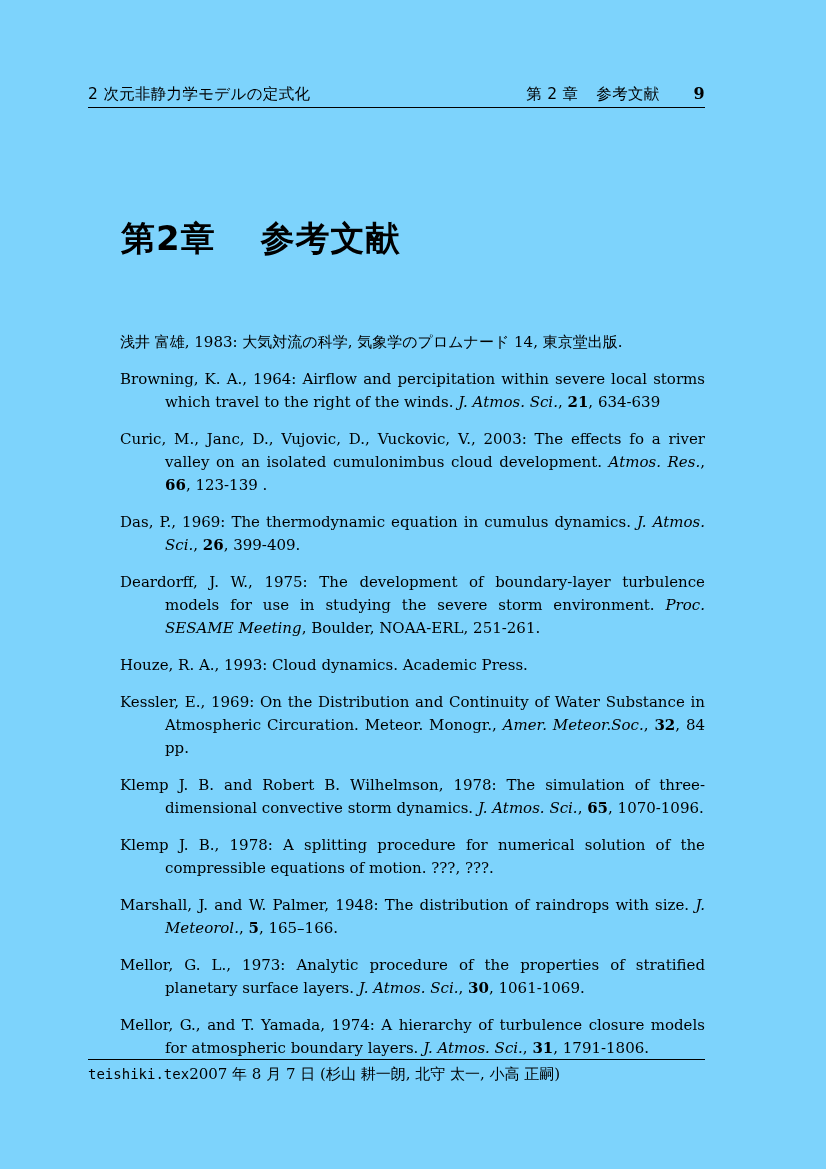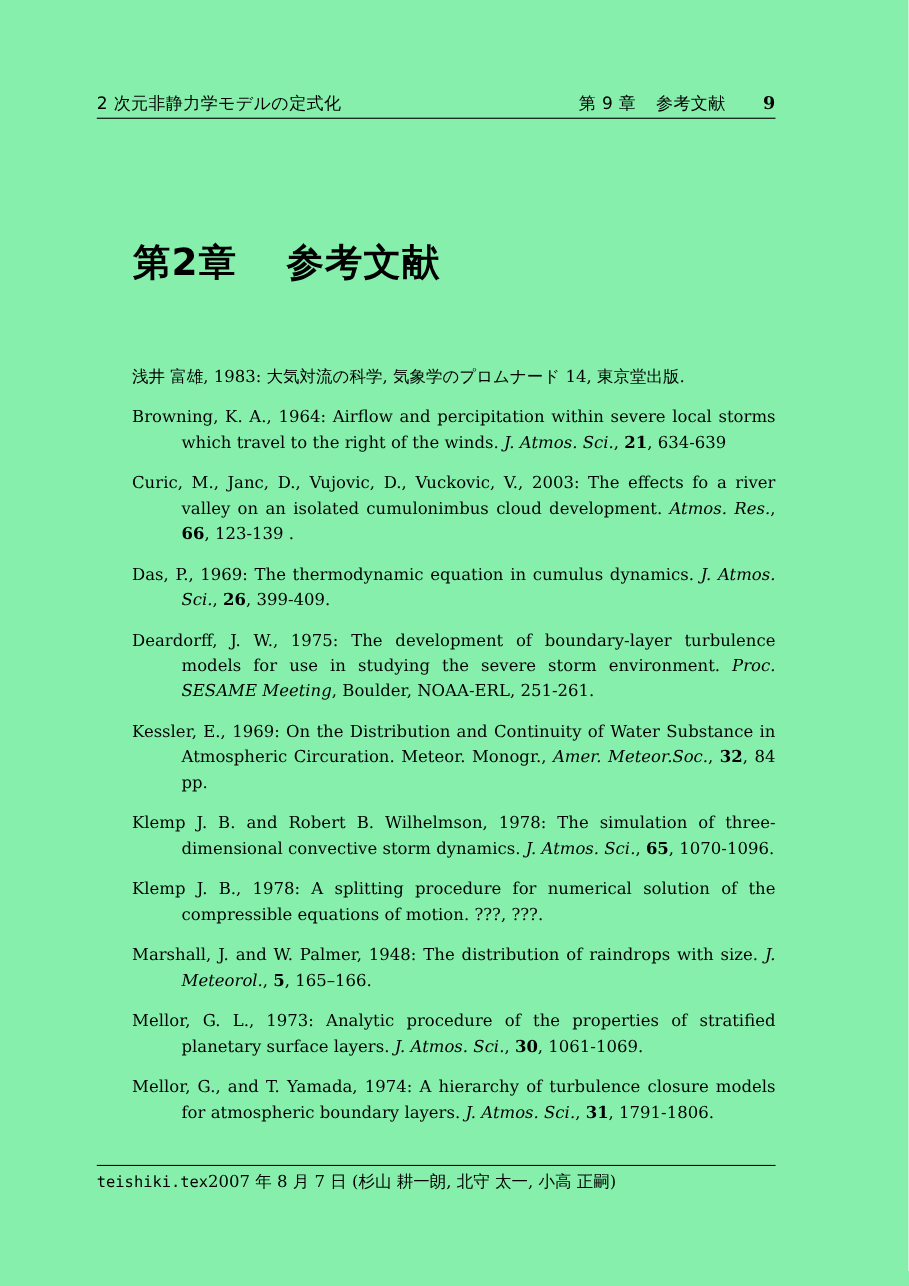--- a/index.html
+++ b/index.html
@@ -4,21 +4,21 @@
 <style>
   html, body {
     margin: 0;
     padding: 0;
     background: #ffffff;
   }
   .page {
     position: relative;
     width: 826px;
     height: 1169px;
-    background: #86efac;
+    background: #7dd3fc;
     color: #000000;
     overflow: hidden;
   }
   
   .running-header {
     position: absolute;
     left: 88px;
     top: 84px;
     width: 617px;
     display: flex;
@@ -106,38 +106,39 @@
 </style>
 </head>
 <body>
 
 <div class="page">
 
   <div class="running-header">
     <span>2 次元非静力学モデルの定式化</span>
     <span class="spacer"></span>
     <span class="hdr-right">
-      <span class="hdr-chapter">第 9 章</span>
+      <span class="hdr-chapter">第 2 章</span>
       <span class="hdr-section">参考文献</span>
       <span class="hdr-pagenum">9</span>
     </span>
   </div>
   <div class="header-rule"></div>
 
   <h1 class="chapter-heading">
     <span class="chapter-number-text">第2章</span>
     <span class="chapter-title-text">参考文献</span>
   </h1>
 
   <div class="refs">
       <p><span>浅井 富雄, 1983: 大気対流の科学, 気象学のプロムナード 14, 東京堂出版.</span></p>
       <p><span>Browning, K. A., 1964: Airflow and percipitation within severe local storms which travel to the right of the winds. </span><span class="i">J. Atmos. Sci.</span><span>, </span><span class="b">21</span><span>, 634-639</span></p>
       <p><span>Curic, M., Janc, D., Vujovic, D., Vuckovic, V., 2003: The effects fo a river valley on an isolated cumulonimbus cloud development. </span><span class="i">Atmos. Res.</span><span>, </span><span class="b">66</span><span>, 123-139 .</span></p>
       <p><span>Das, P., 1969: The thermodynamic equation in cumulus dynamics. </span><span class="i">J. Atmos. Sci.</span><span>, </span><span class="b">26</span><span>, 399-409.</span></p>
       <p><span>Deardorff, J. W., 1975: The development of boundary-layer turbulence models for use in studying the severe storm environment. </span><span class="i">Proc. SESAME Meeting</span><span>, Boulder, NOAA-ERL, 251-261.</span></p>
+      <p><span>Houze, R. A., 1993: Cloud dynamics. Academic Press.</span></p>
       <p><span>Kessler, E., 1969: On the Distribution and Continuity of Water Substance in Atmospheric Circuration. Meteor. Monogr., </span><span class="i">Amer. Meteor.Soc.</span><span>, </span><span class="b">32</span><span>, 84 pp.</span></p>
       <p><span>Klemp J. B. and Robert B. Wilhelmson, 1978: The simulation of three-dimensional convective storm dynamics. </span><span class="i">J. Atmos. Sci.</span><span>, </span><span class="b">65</span><span>, 1070-1096.</span></p>
       <p><span>Klemp J. B., 1978: A splitting procedure for numerical solution of the compressible equations of motion. ???, ???.</span></p>
       <p><span>Marshall, J. and W. Palmer, 1948: The distribution of raindrops with size. </span><span class="i">J. Meteorol.</span><span>, </span><span class="b">5</span><span>, 165–166.</span></p>
       <p><span>Mellor, G. L., 1973: Analytic procedure of the properties of stratified planetary surface layers. </span><span class="i">J. Atmos. Sci.</span><span>, </span><span class="b">30</span><span>, 1061-1069.</span></p>
       <p><span>Mellor, G., and T. Yamada, 1974: A hierarchy of turbulence closure models for atmospheric boundary layers. </span><span class="i">J. Atmos. Sci.</span><span>, </span><span class="b">31</span><span>, 1791-1806.</span></p>
     </div>
 
   <div class="footer-rule"></div>
   <div class="running-footer">

